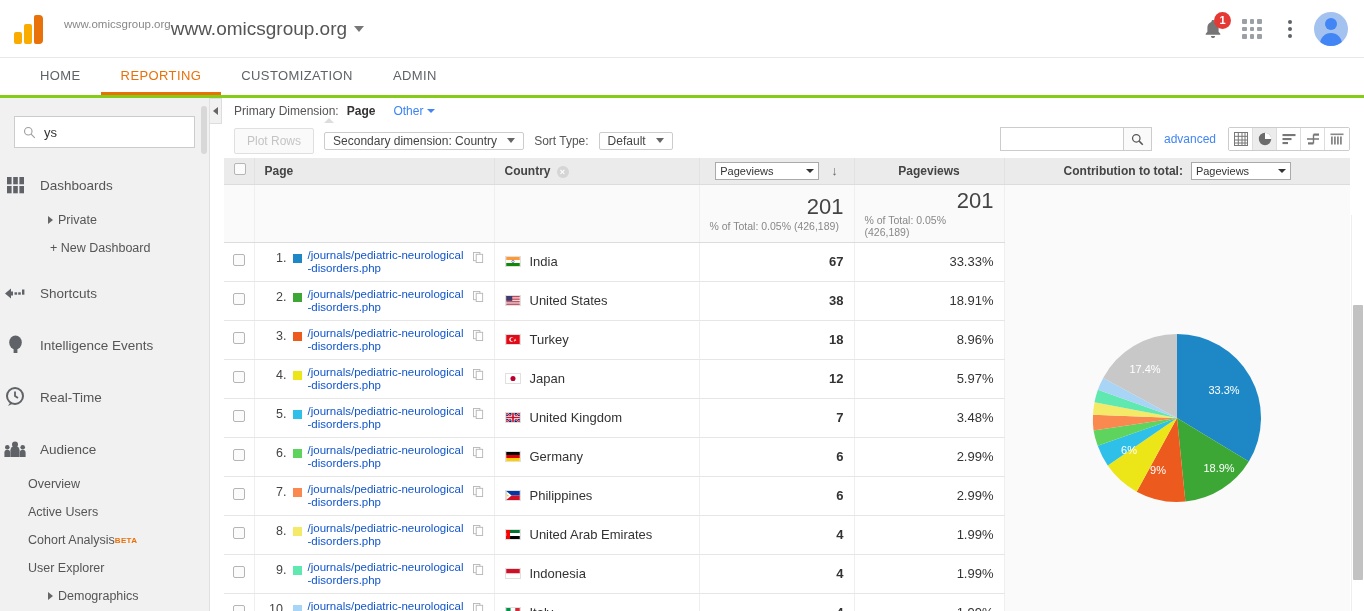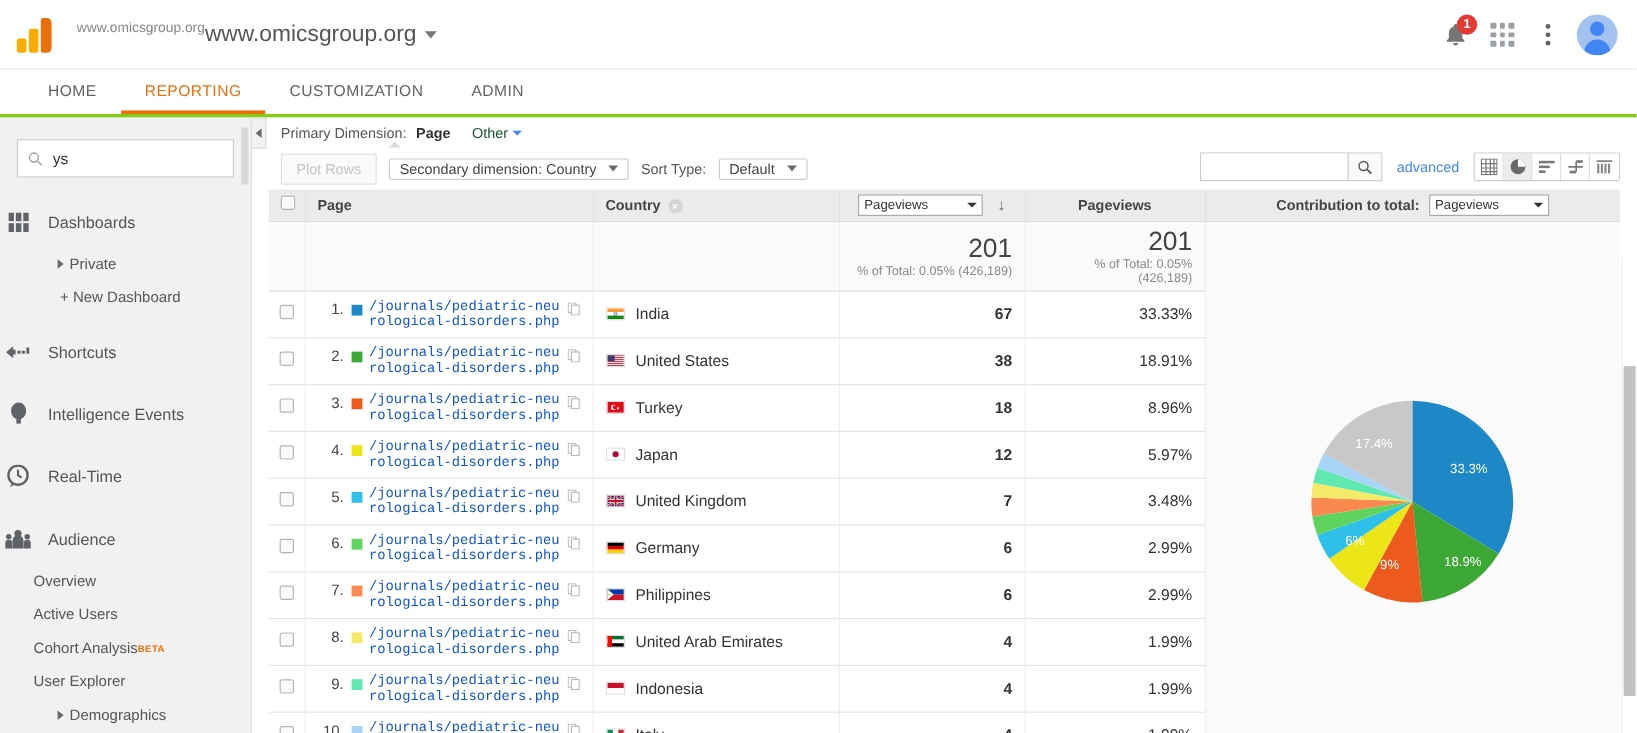--- a/index.html
+++ b/index.html
@@ -121,21 +121,21 @@
   }
   .tri-left { width:0;height:0;border-top:4px solid transparent;border-bottom:4px solid transparent;border-right:5px solid #666; }
 
   .primary-dim {
     height: 25px; display: flex; align-items: center;
     padding-left: 24px; gap: 8px; font-size: 12px; color: #555;
     background: #fff; position: relative;
   }
   .primary-dim .lbl { color: #555; }
   .primary-dim .val { font-weight: bold; color: #333; }
-  .primary-dim .other { color: #14532d; cursor: pointer; display: flex; align-items: center; gap: 4px; margin-left: 10px; }
+  .primary-dim .other { color: #3b82f6; cursor: pointer; display: flex; align-items: center; gap: 4px; margin-left: 10px; }
   .caret-sm { width:0;height:0;border-left:4px solid transparent;border-right:4px solid transparent;border-top:4px solid #4285f4; }
   .dim-arrow {
     position: absolute; left: 113px; bottom: -1px;
     width: 0; height: 0; border-left: 6px solid transparent; border-right: 6px solid transparent;
     border-bottom: 6px solid #ddd;
   }
 
   .toolbar2 {
     height: 35px; display: flex; align-items: center; gap: 10px;
     padding-left: 24px; background: #fff; position: relative;
@@ -207,35 +207,34 @@
   }
   .th-sel .caret { width:0;height:0;border-left:4px solid transparent;border-right:4px solid transparent;border-top:4px solid #333; }
   .sort-arrow { margin-left: 12px; color: #666; font-size: 13px; }
   .th-pv1-wrap { display: flex; align-items: center; justify-content: center; }
 
   .totrow td {
     background: #fafafa; border-bottom: 1px solid #dcdcdc; border-right: 1px solid #efefef;
     height: 58px; vertical-align: middle; padding: 0 10px;
   }
   .tot-num { font-size: 22px; color: #444; text-align: right; line-height: 26px; }
-  .tot-sub { font-size: 10.5px; color: #888; text-align: right; }
+  .tot-sub { font-size: 10.5px; color: #888; text-align: left; }
 
   .drow td {
     border-bottom: 1px solid #e6e6e6; border-right: 1px solid #efefef;
     height: 39px; padding: 0 10px; vertical-align: middle; font-size: 13px; color: #333;
     background: #fff;
   }
   .drow td.cell-chk { text-align: center; padding: 0; }
   .pagecell { display: flex; align-items: flex-start; gap: 6px; }
   .rownum { font-size: 12.5px; color: #444; width: 22px; text-align: right; flex: 0 0 22px; padding-top: 2px; }
   .swatch { width: 9px; height: 9px; flex: 0 0 9px; margin-top: 5px; }
   .pagelink {
     font-size: 11.5px; color: #1155cc; line-height: 13px; word-break: break-all; cursor: pointer;
     flex: 1 1 auto;
-    font-family: Liberation Mono, monospace;
   }
   .ext-ico { flex: 0 0 auto; margin-top: 3px; opacity: .6; }
   .ctrycell { display: flex; align-items: center; gap: 9px; }
   .flag { width: 16px; height: 11px; flex: 0 0 16px; display: block; border: 1px solid rgba(0,0,0,.12); }
   .numcell { text-align: right; font-size: 14px; font-weight: bold; color: #333; }
   .pctcell { text-align: right; font-size: 13px; color: #333; }
 
   
   .chart-cell { background: #fff; vertical-align: top; padding: 0 !important; }
   .contrib-head {

